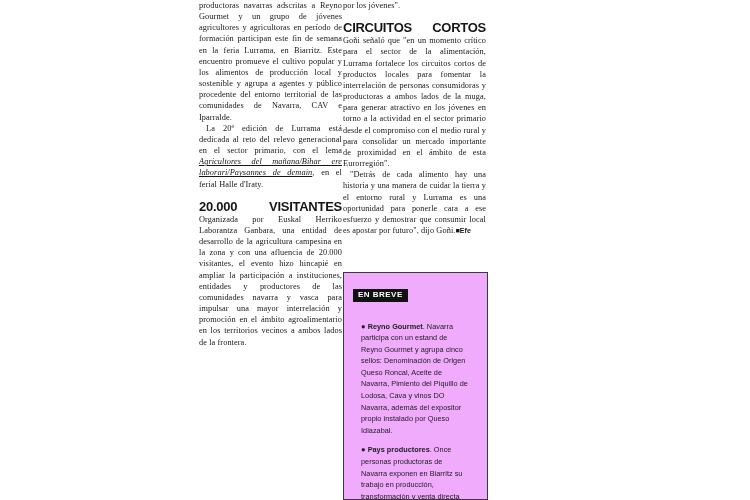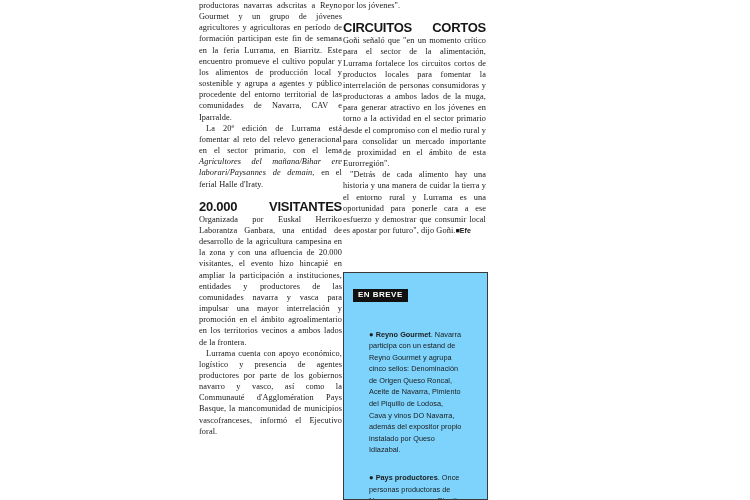--- a/index.html
+++ b/index.html
@@ -48,38 +48,38 @@
   .para + .para { text-indent: 7px; }
   .gap-md { height: 11px; }
 
   .lead-in {
     font-family: "Liberation Sans", sans-serif;
     font-weight: bold;
     font-size: 13px;
     letter-spacing: -0.02em;
   }
 
-  .italic { font-style: italic; }
+  .italic { font-style: italic; text-decoration: underline; }
 
   .endmark {
     font-family: "Liberation Sans", sans-serif;
     font-weight: bold;
     font-size: 7px;
   }
 
   
   #enbreve-box {
     position: absolute;
     left: 343px;
     top: 272px;
     width: 145px;
     height: 228px;
     border: 1px solid #3a3a3a;
     box-sizing: border-box;
-    background: #7dd3fc;
+    background: #f0abfc;
     overflow: hidden;
   }
   #enbreve-inner {
     padding: 10px 9px 0 9px;
   }
   .enbreve-tag {
     display: inline-block;
     background: #111111;
     color: #ffffff;
     font-family: "Liberation Sans", sans-serif;
@@ -89,49 +89,48 @@
     padding: 2px 5px 2.5px 5px;
     line-height: 1;
     margin-bottom: 11px;
   }
   .brief {
     font-family: "Liberation Sans", sans-serif;
     font-size: 7.3px;
     line-height: 11.6px;
     color: #1b1b1b;
     text-align: left;
-    margin: 16px;
+    margin: 8px;
     letter-spacing: 0.004em;
   }
   .brief + .brief { margin-top: 0px; }
   .brief b {
     font-weight: bold;
   }
   .bullet {
     font-size: 7.5px;
     line-height: 1;
   }
 </style>
 </head>
 <body>
 
 <div id="page">
 
   <div class="col" id="col-left">
 
     <p class="para">productoras navarras adscritas a Reyno Gourmet y un grupo de jóvenes agricultores y agricultoras en período de formación participan este fin de semana en la feria Lurrama, en Biarritz. Este encuentro promueve el cultivo popular y los alimentos de producción local y sostenible y agrupa a agentes y público procedente del entorno territorial de las comunidades de Navarra, CAV e Iparralde.</p>
 
-    <p class="para"><span>La 20ª edición de Lurrama está fomentar al reto del relevo generacional en el sector primario, con el lema </span><span class="italic">Agricultores del mañana/Bihar ere laborari/Paysannes de demain</span><span>, en el ferial Halle d'Iraty.</span></p>
+    <p class="para"><span>La 20ª edición de Lurrama está dedicada al reto del relevo generacional en el sector primario, con el lema </span><span class="italic">Agricultores del mañana/Bihar ere laborari/Paysannes de demain</span><span>, en el ferial Halle d'Iraty.</span></p>
 
 
     <div class="gap-md"></div>
 
     <p class="para"><span class="lead-in">20.000 VISITANTES</span><span> Organizada por Euskal Herriko Laborantza Ganbara, una entidad de desarrollo de la agricultura campesina en la zona y con una afluencia de 20.000 visitantes, el evento hizo hincapié en ampliar la participación a instituciones, entidades y productores de las comunidades navarra y vasca para impulsar una mayor interrelación y promoción en el ámbito agroalimentario en los territorios vecinos a ambos lados de la frontera.</span></p>
 
-    <p class="para">Lurrama cuenta con apoyo económico, logístico y presencia de agentes productores por parte de los gobiernos navarro y vasco, así como la Communauté d'Agglomération Pays Basque, la mancomunidad de municipios vascofranceses, informó el Ejecutivo foral.</p>
 
   </div>
 
   <div class="col" id="col-right">
 
     <p class="para">por los jóvenes".</p>
 
     <div class="gap-md"></div>
 
     <p class="para"><span class="lead-in">CIRCUITOS CORTOS</span><span> Goñi señaló que "en un momento crítico para el sector de la alimentación, Lurrama fortalece los circuitos cortos de productos locales para fomentar la interrelación de personas consumidoras y productoras a ambos lados de la muga, para generar atractivo en los jóvenes en torno a la actividad en el sector primario desde el compromiso con el medio rural y para consolidar un mercado importante de proximidad en el ámbito de esta Eurorregión".</span></p>

